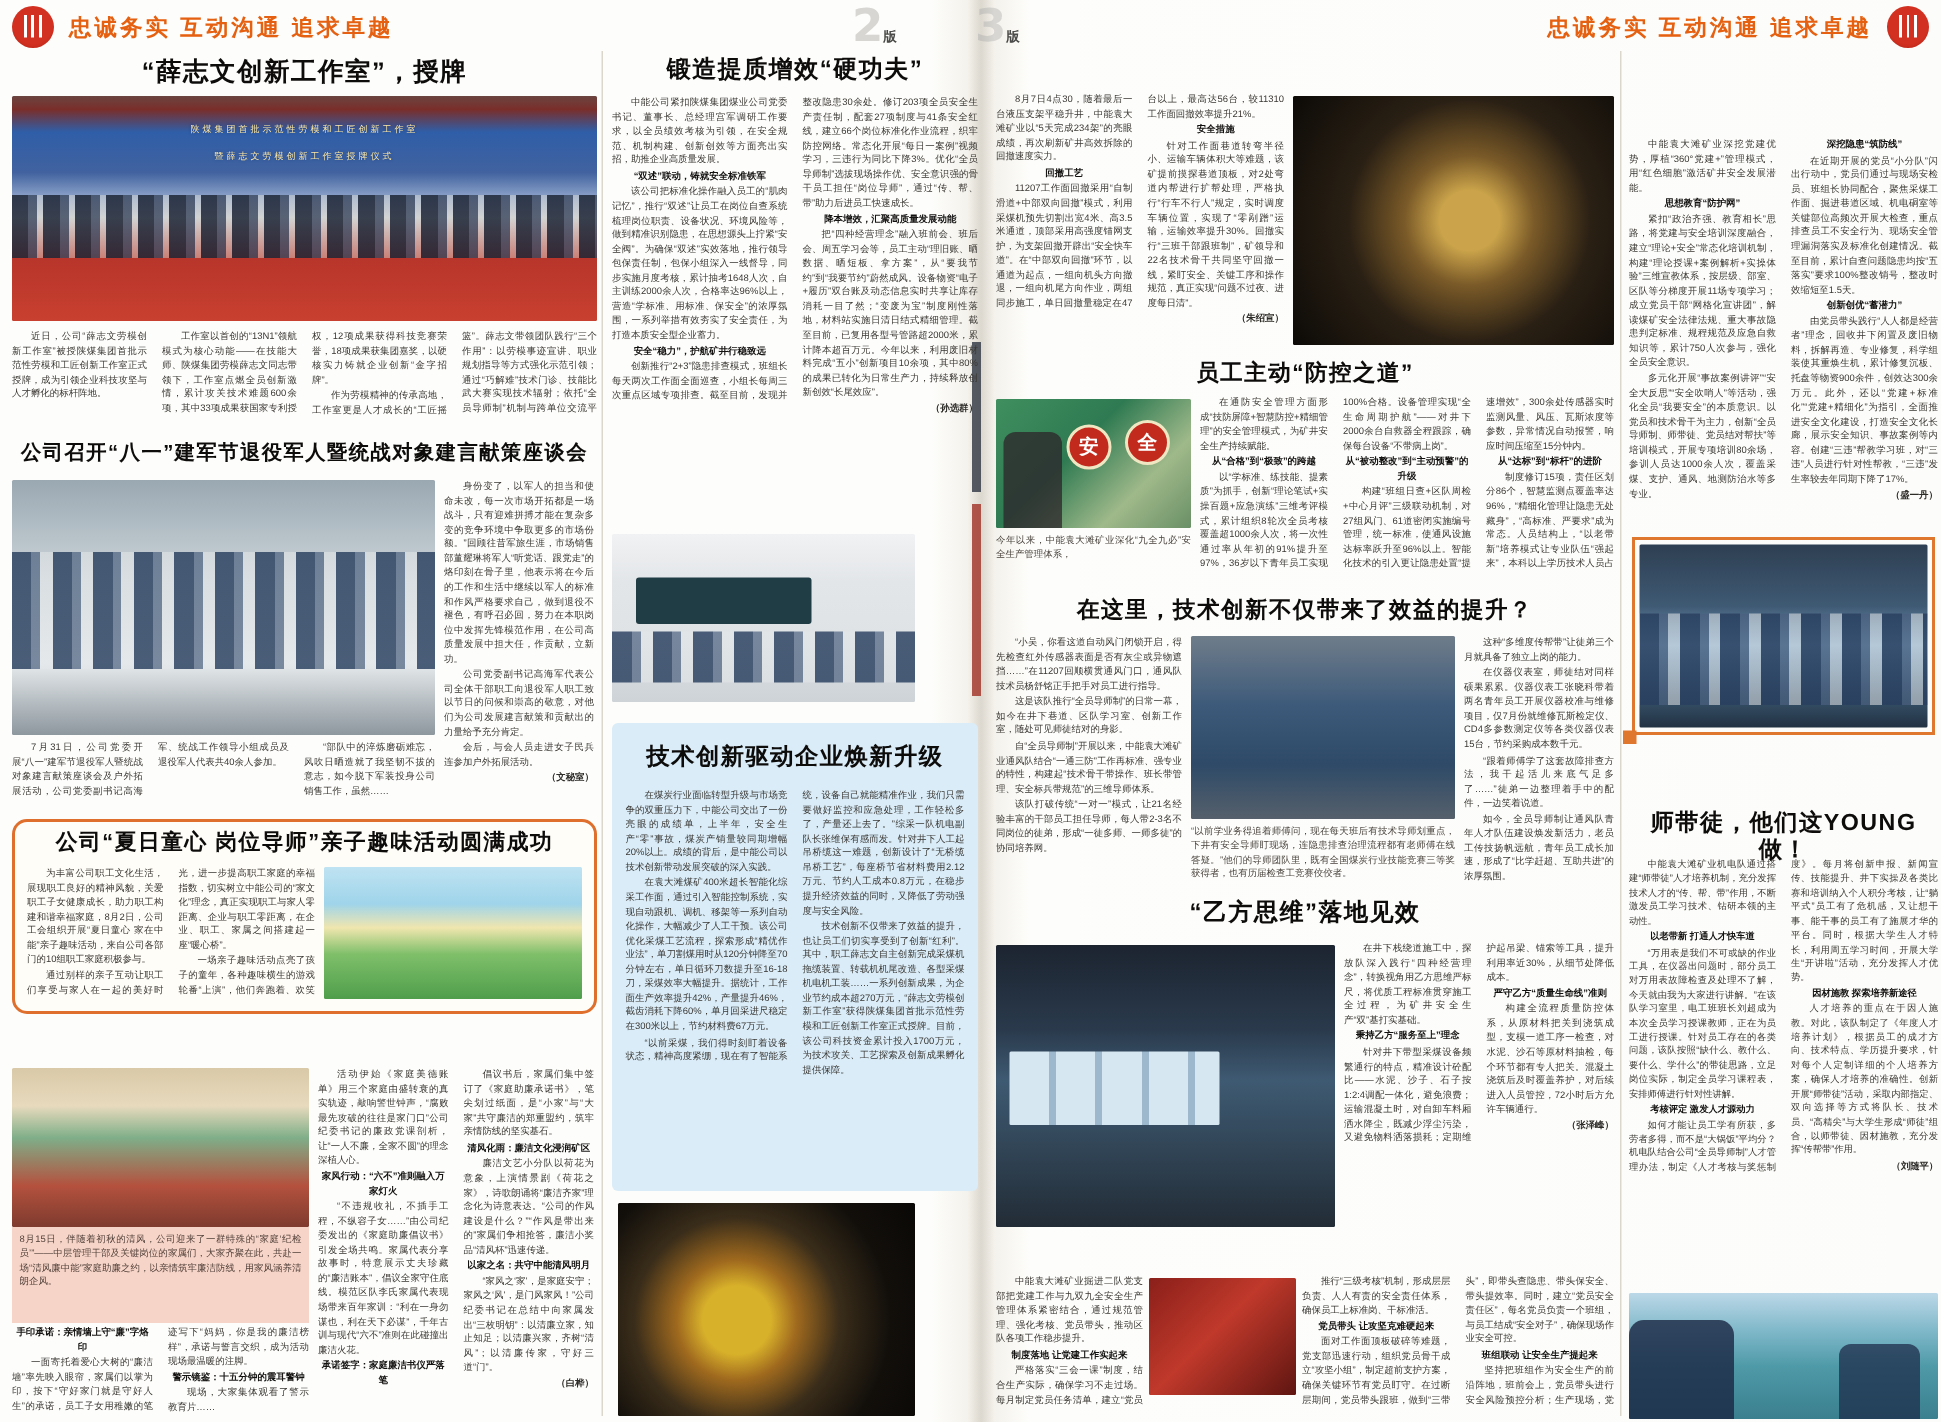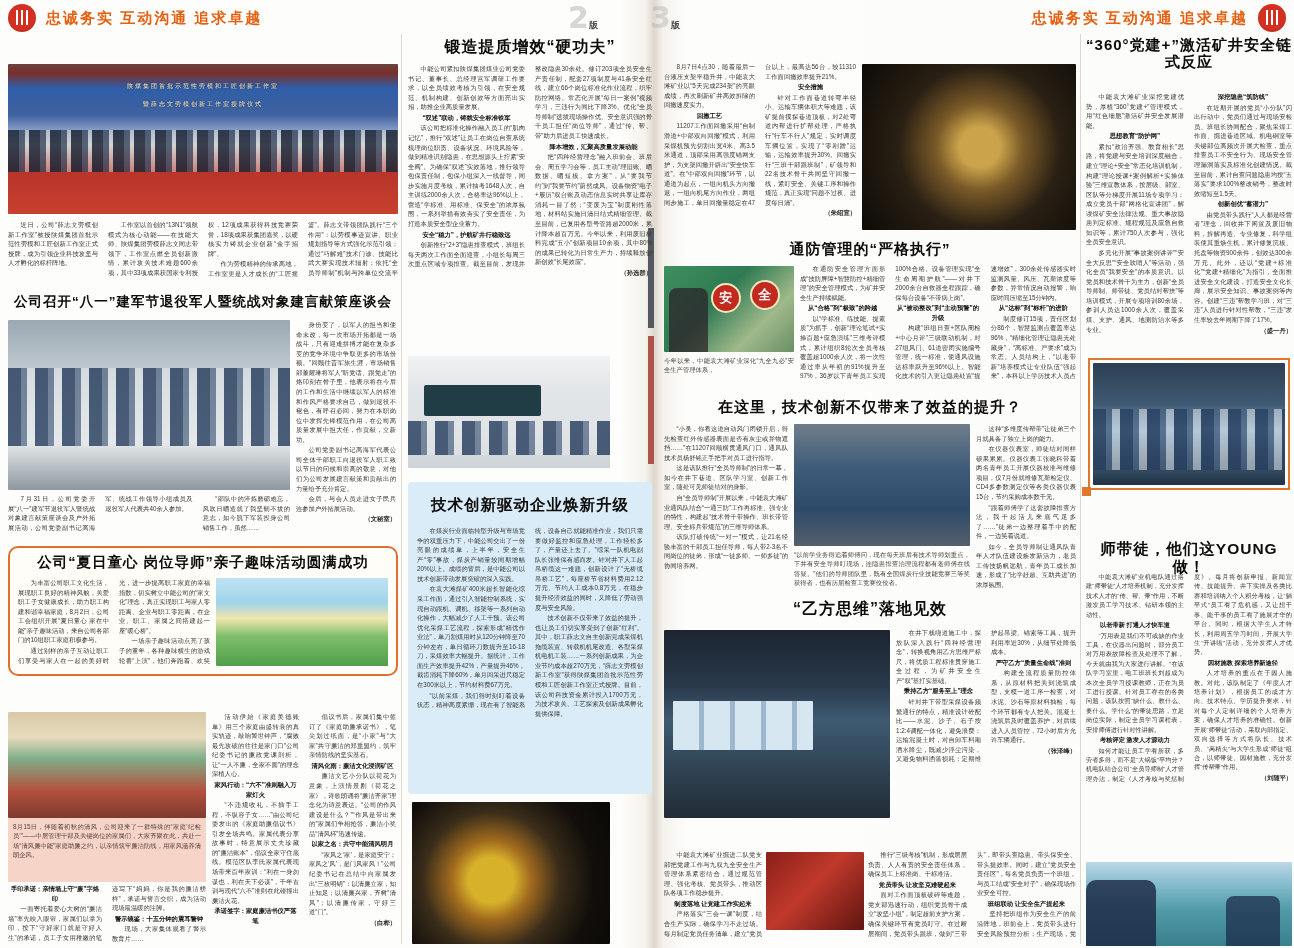--- a/index.html
+++ b/index.html
@@ -54,20 +54,21 @@
       <i></i>
     </div>
 
   <div class="fold"></div>
   <div class="sliver" style="left:648px;top:228px;width:6px;height:100px;background:#3a3f4a"></div>
   <div class="sliver" style="left:648px;top:336px;width:6px;height:128px;background:#a5392f"></div>
 
   <div class="pg" style="left:0;width:656px">
     <div class="vrule" style="left:401px;top:2px;height:910px"></div>
 
+    <div class="hl" style="left:8px;top:6px;width:390px;font-size:17px">“薛志文创新工作室”，授牌</div>
     <div class="ph" style="left:8px;top:32px;width:390px;height:150px;background:linear-gradient(180deg,#6b4440 0%,#7a2e2a 6%,#2f5ea8 16%,#41629f 34%,#93a9cd 46%,#c9ccd3 54%,#b8352b 72%,#c8402f 100%)">
       <div class="bantxt" style="top:12%">陕煤集团首批示范性劳模和工匠创新工作室</div>
       <div class="bantxt" style="top:24%">暨薛志文劳模创新工作室授牌仪式</div>
       <div class="figband" style="top:44%;height:28%"></div>
     </div>
     <div class="body-cols" style="left:8px;top:188px;width:390px;height:66px;column-count:4">
         <p class="t-p">近日，公司“薛志文劳模创新工作室”被授陕煤集团首批示范性劳模和工匠创新工作室正式授牌，成为引领企业科技攻坚与人才孵化的标杆阵地。</p>
         <p class="t-p">工作室以首创的“13N1”领航模式为核心动能——在技能大师、陕煤集团劳模薛志文同志带领下，工作室点燃全员创新激情，累计攻关技术难题600余项，其中33项成果获国家专利授权，12项成果获得科技竞赛荣誉，18项成果获集团嘉奖，以硬核实力铸就企业创新“金字招牌”。</p>
         <p class="t-p">作为劳模精神的传承高地，工作室更是人才成长的“工匠摇篮”。薛志文带领团队践行“三个作用”：以劳模事迹宣讲、职业规划指导等方式强化示范引领；通过“巧解难”技术门诊、技能比武大赛实现技术辐射；依托“全员导师制”机制与跨单位交流平台，培养出大批“精操作、善创新、勇攻坚”的高技能骨干。</p>
       </div>
@@ -152,21 +153,21 @@
     <div class="body-cols" style="left:8px;top:30px;width:192px;height:172px;column-count:2">
         <p class="t-p">8月7日4点30，随着最后一台液压支架平稳升井，中能袁大滩矿业以“5天完成234架”的亮眼成绩，再次刷新矿井高效拆除的回撤速度实力。</p>
         <p class="t-h">回撤工艺</p>
         <p class="t-p">11207工作面回撤采用“自制滑道+中部双向回撤”模式，利用采煤机预先切割出宽4米、高3.5米通道，顶部采用高强度锚网支护，为支架回撤开辟出“安全快车道”。在“中部双向回撤”环节，以通道为起点，一组向机头方向撤退，一组向机尾方向作业，两组同步施工，单日回撤量稳定在47台以上，最高达56台，较11310工作面回撤效率提升21%。</p>
         <p class="t-h">安全措施</p>
         <p class="t-p">针对工作面巷道转弯半径小、运输车辆体积大等难题，该矿提前摸探巷道顶板，对2处弯道内帮进行扩帮处理，严格执行“行车不行人”规定，实时调度车辆位置，实现了“零剐蹭”运输，运输效率提升30%。回撤实行“三班干部跟班制”，矿领导和22名技术骨干共同坚守回撤一线，紧盯安全、关键工序和操作规范，真正实现“问题不过夜、进度每日清”。</p>
         <p class="t-by">（朱绍宣）</p>
       </div>
     <div class="ph" style="left:206px;top:32px;width:214px;height:166px;background:radial-gradient(circle at 55% 50%,#caa34a 0 14%,#7a5a28 30%,#2a2014 56%,#0c0a07 100%)"></div>
 
-    <div class="hl" style="left:8px;top:208px;width:412px;font-size:15px">通防管理的“严格执行”</div>
+    <div class="hl" style="left:8px;top:208px;width:412px;font-size:15px">员工主动“防控之道”</div>
     <div class="ph" style="left:8px;top:234px;width:130px;height:86px;background:linear-gradient(135deg,#3f8f5f 0%,#2f7a52 40%,#9fb98a 72%,#6a8f66 100%)">
       <div style="position:absolute;left:4%;bottom:0;width:30%;height:74%;background:rgba(45,32,40,.72);border-radius:8px 8px 0 0"></div>
       <div class="badge" style="left:36%;top:20%">安</div>
       <div class="badge" style="left:66%;top:16%">全</div>
     </div>
     <div class="cap" style="left:8px;top:324px;width:130px;height:32px">今年以来，中能袁大滩矿业深化“九全九必”安全生产管理体系，</div>
     <div class="body-cols" style="left:144px;top:232px;width:276px;height:126px;column-count:3">
         <p class="t-p">在通防安全管理方面形成“技防屏障+智慧防控+精细管理”的安全管理模式，为矿井安全生产持续赋能。</p>
         <p class="t-h">从“合格”到“极致”的跨越</p>
         <p class="t-p">以“学标准、练技能、提素质”为抓手，创新“理论笔试+实操百题+应急演练”三维考评模式，累计组织8轮次全员考核覆盖超1000余人次，将一次性通过率从年初的91%提升至97%，36岁以下青年员工实现100%合格。设备管理实现“全生命周期护航”——对井下2000余台自救器全程跟踪，确保每台设备“不带病上岗”。</p>
@@ -212,21 +213,20 @@
       </div>
     <div class="ph" style="left:110px;top:820px;width:98px;height:78px;background:linear-gradient(135deg,#8a1f1a 0%,#c0392b 45%,#5f1511 100%)"></div>
     <div class="body-cols" style="left:212px;top:818px;width:208px;height:96px;column-count:2">
         <p class="t-p">推行“三级考核”机制，形成层层负责、人人有责的安全责任体系，确保员工上标准岗、干标准活。</p>
         <p class="t-h">党员带头 让攻坚克难硬起来</p>
         <p class="t-p">面对工作面顶板破碎等难题，党支部迅速行动，组织党员骨干成立“攻坚小组”，制定超前支护方案，确保关键环节有党员盯守。在过断层期间，党员带头跟班，做到“三带头”，即带头查隐患、带头保安全、带头提效率。同时，建立“党员安全责任区”，每名党员负责一个班组，与员工结成“安全对子”，确保现场作业安全可控。</p>
         <p class="t-h">班组联动 让安全生产提起来</p>
         <p class="t-p">坚持把班组作为安全生产的前沿阵地，班前会上，党员带头进行安全风险预控分析；生产现场，党员带头执行标准化作业；交接班时，党员带头排查隐患，确保问题不遗留。通过“党员示范岗”等载体，激励员工对标先进、规范操作，形成“党员带头干、全员保安全”的浓厚氛围。</p>
       </div>
 
-    <div class="hl" style="left:430px;top:4px;width:206px;font-size:15px">“360°党建+”激活矿井安全链式反应</div>
     <div class="body-cols" style="left:430px;top:60px;width:206px;height:262px;column-count:2">
         <p class="t-p">中能袁大滩矿业深挖党建优势，厚植“360°党建+”管理模式，用“红色细胞”激活矿井安全发展潜能。</p>
         <p class="t-h">思想教育“防护网”</p>
         <p class="t-p">紧扣“政治齐强、教育相长”思路，将党建与安全培训深度融合，建立“理论+安全”常态化培训机制，构建“理论授课+案例解析+实操体验”三维宣教体系，按层级、部室、区队等分梯度开展11场专项学习；成立党员干部“网格化宣讲团”，解读煤矿安全法律法规、重大事故隐患判定标准、规程规范及应急自救知识等，累计750人次参与，强化全员安全意识。</p>
         <p class="t-p">多元化开展“事故案例讲评”“安全大反思”“安全吹哨人”等活动，强化全员“我要安全”的本质意识。以党员和技术骨干为主力，创新“全员导师制、师带徒、党员结对帮扶”等培训模式，开展专项培训80余场，参训人员达1000余人次，覆盖采煤、支护、通风、地测防治水等多专业。</p>
         <p class="t-h">深挖隐患“筑防线”</p>
         <p class="t-p">在近期开展的党员“小分队”闪出行动中，党员们通过与现场安检员、班组长协同配合，聚焦采煤工作面、掘进巷道区域、机电硐室等关键部位高频次开展大检查，重点排查员工不安全行为、现场安全管理漏洞落实及标准化创建情况。截至目前，累计自查问题隐患均按“五落实”要求100%整改销号，整改时效缩短至1.5天。</p>
         <p class="t-h">创新创优“蓄潜力”</p>
         <p class="t-p">由党员带头践行“人人都是经营者”理念，回收井下闲置及废旧物料，拆解再造、专业修复，科学组装使其重焕生机，累计修复沉板、托盘等物资900余件，创效达300余万元。此外，还以“党建+标准化”“党建+精细化”为指引，全面推进安全文化建设，打造安全文化长廊，展示安全知识、事故案例等内容。创建“三违”帮教学习班，对“三违”人员进行针对性帮教，“三违”发生率较去年同期下降了17%。</p>
         <p class="t-by">（盛一丹）</p>

